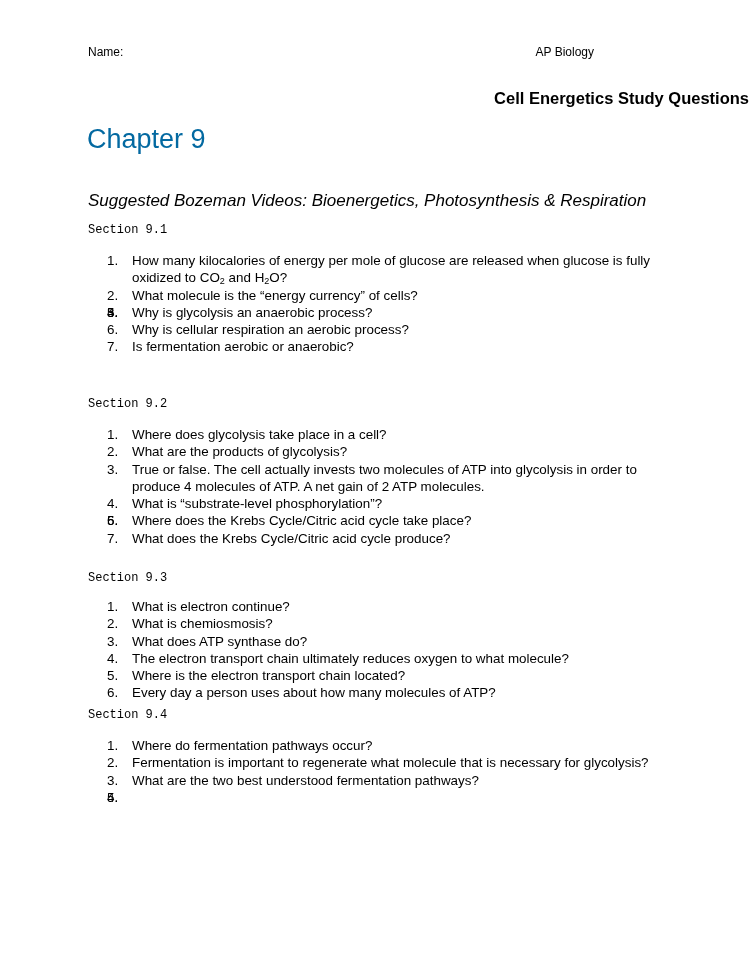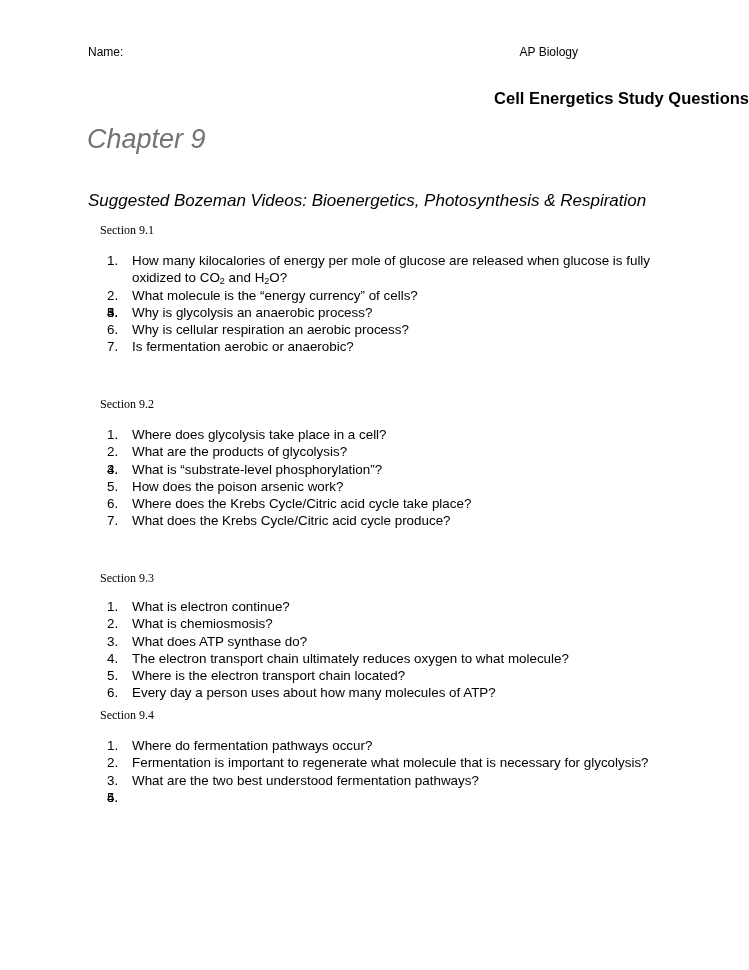--- a/index.html
+++ b/index.html
@@ -1,61 +1,61 @@
 <!DOCTYPE html>
 <html><head>
   <meta charset="utf-8">
   <style>
     html, body { margin: 0; padding: 0; background: #ffffff; }
     body { width: 749px; height: 970px; position: relative; overflow: hidden; color: #000; }
     .page { position: absolute; left: 0; top: 0; width: 678px; height: 970px; }
     .hdr { position: absolute; top: 45px; font-family: "Liberation Sans", sans-serif; font-size: 12px; }
     .hdr-left { left: 88px; }
-    .hdr-right { right: 100px; margin-left: 20px; }
+    .hdr-right { right: 84px; margin-left: 20px; }
     .title { position: absolute; top: 89px; left: 0; width: 749px; text-align: right; font-family: "Liberation Sans", sans-serif; font-weight: bold; font-size: 16.5px; }
     .chapter { position: absolute; top: 124px; left: 87px; font-family: "Liberation Sans", sans-serif; font-size: 27px; }
     .videos { position: absolute; top: 191px; left: 88px; font-family: "Liberation Sans", sans-serif; font-style: italic; font-size: 17px; }
-    .section-label { position: absolute; left: 100px; font-family: Liberation Serif, serif; font-size: 12px; }
+    .section-label { position: absolute; left: 88px; font-family: Liberation Mono, monospace; font-size: 12px; }
     ol.qlist { position: absolute; left: 88px; width: 580px; margin: 0; padding: 0; list-style: none; font-family: "Liberation Sans", sans-serif; font-size: 13.4px; line-height: 17.3px; }
     ol.qlist li { position: relative; padding-left: 44px; }
     ol.qlist li .num { position: absolute; left: 19px; top: 0; }
     sub { font-size: 9px; vertical-align: -2px; line-height: 0; }
   </style>
 </head>
 <body>
 
 <div class="page">
   <div class="hdr hdr-left">Name:</div>
   <div class="hdr hdr-right">AP Biology</div>
 
   <div class="title">Cell Energetics Study Questions</div>
-  <div class="chapter" style="color: #737373; font-style: italic;">Chapter 9</div>
+  <div class="chapter" style="color: #0369a1;">Chapter 9</div>
   <div class="videos">Suggested Bozeman Videos: Bioenergetics, Photosynthesis &amp; Respiration</div>
 
   <div class="section-label" style="top:223px">Section 9.1</div>
   <ol class="qlist" style="top:252px">
     <li>
       <span class="num">1.</span>
       <span><span>How many kilocalories of energy per mole of glucose are released when glucose is fully oxidized to CO</span><sub>2</sub><span> and H</span><sub>2</sub><span>O?</span></span>
     </li>
     <li><span class="num">2.</span><span>What molecule is the “energy currency” of cells?</span></li>
     <li><span class="num">3.</span></li>
     <li><span class="num">4.</span></li>
     <li><span class="num">5.</span><span>Why is glycolysis an anaerobic process?</span></li>
     <li><span class="num">6.</span><span>Why is cellular respiration an aerobic process?</span></li>
     <li><span class="num">7.</span><span>Is fermentation aerobic or anaerobic?</span></li>
   </ol>
 
   <div class="section-label" style="top:397px">Section 9.2</div>
   <ol class="qlist" style="top:426px">
     <li><span class="num">1.</span><span>Where does glycolysis take place in a cell?</span></li>
     <li><span class="num">2.</span><span>What are the products of glycolysis?</span></li>
-    <li><span class="num">3.</span></li>
+    <li><span class="num">3.</span><span>True or false.  The cell actually invests two molecules of ATP into glycolysis in order to produce 4 molecules of ATP.  A net gain of 2 ATP molecules.</span></li>
     <li><span class="num">4.</span><span>What is “substrate-level phosphorylation”?</span></li>
-    <li><span class="num">5.</span><span>How does the poison arsenic work?</span></li>
+    <li><span class="num">5.</span></li>
     <li><span class="num">6.</span><span>Where does the Krebs Cycle/Citric acid cycle take place?</span></li>
     <li><span class="num">7.</span><span>What does the Krebs Cycle/Citric acid cycle produce?</span></li>
   </ol>
 
   <div class="section-label" style="top:571px">Section 9.3</div>
   <ol class="qlist" style="top:598px">
     <li><span class="num">1.</span><span>What is electron continue?</span></li>
     <li><span class="num">2.</span><span>What is chemiosmosis?</span></li>
     <li><span class="num">3.</span><span>What does ATP synthase do?</span></li>
     <li><span class="num">4.</span><span>The electron transport chain ultimately reduces oxygen to what molecule?</span></li>

